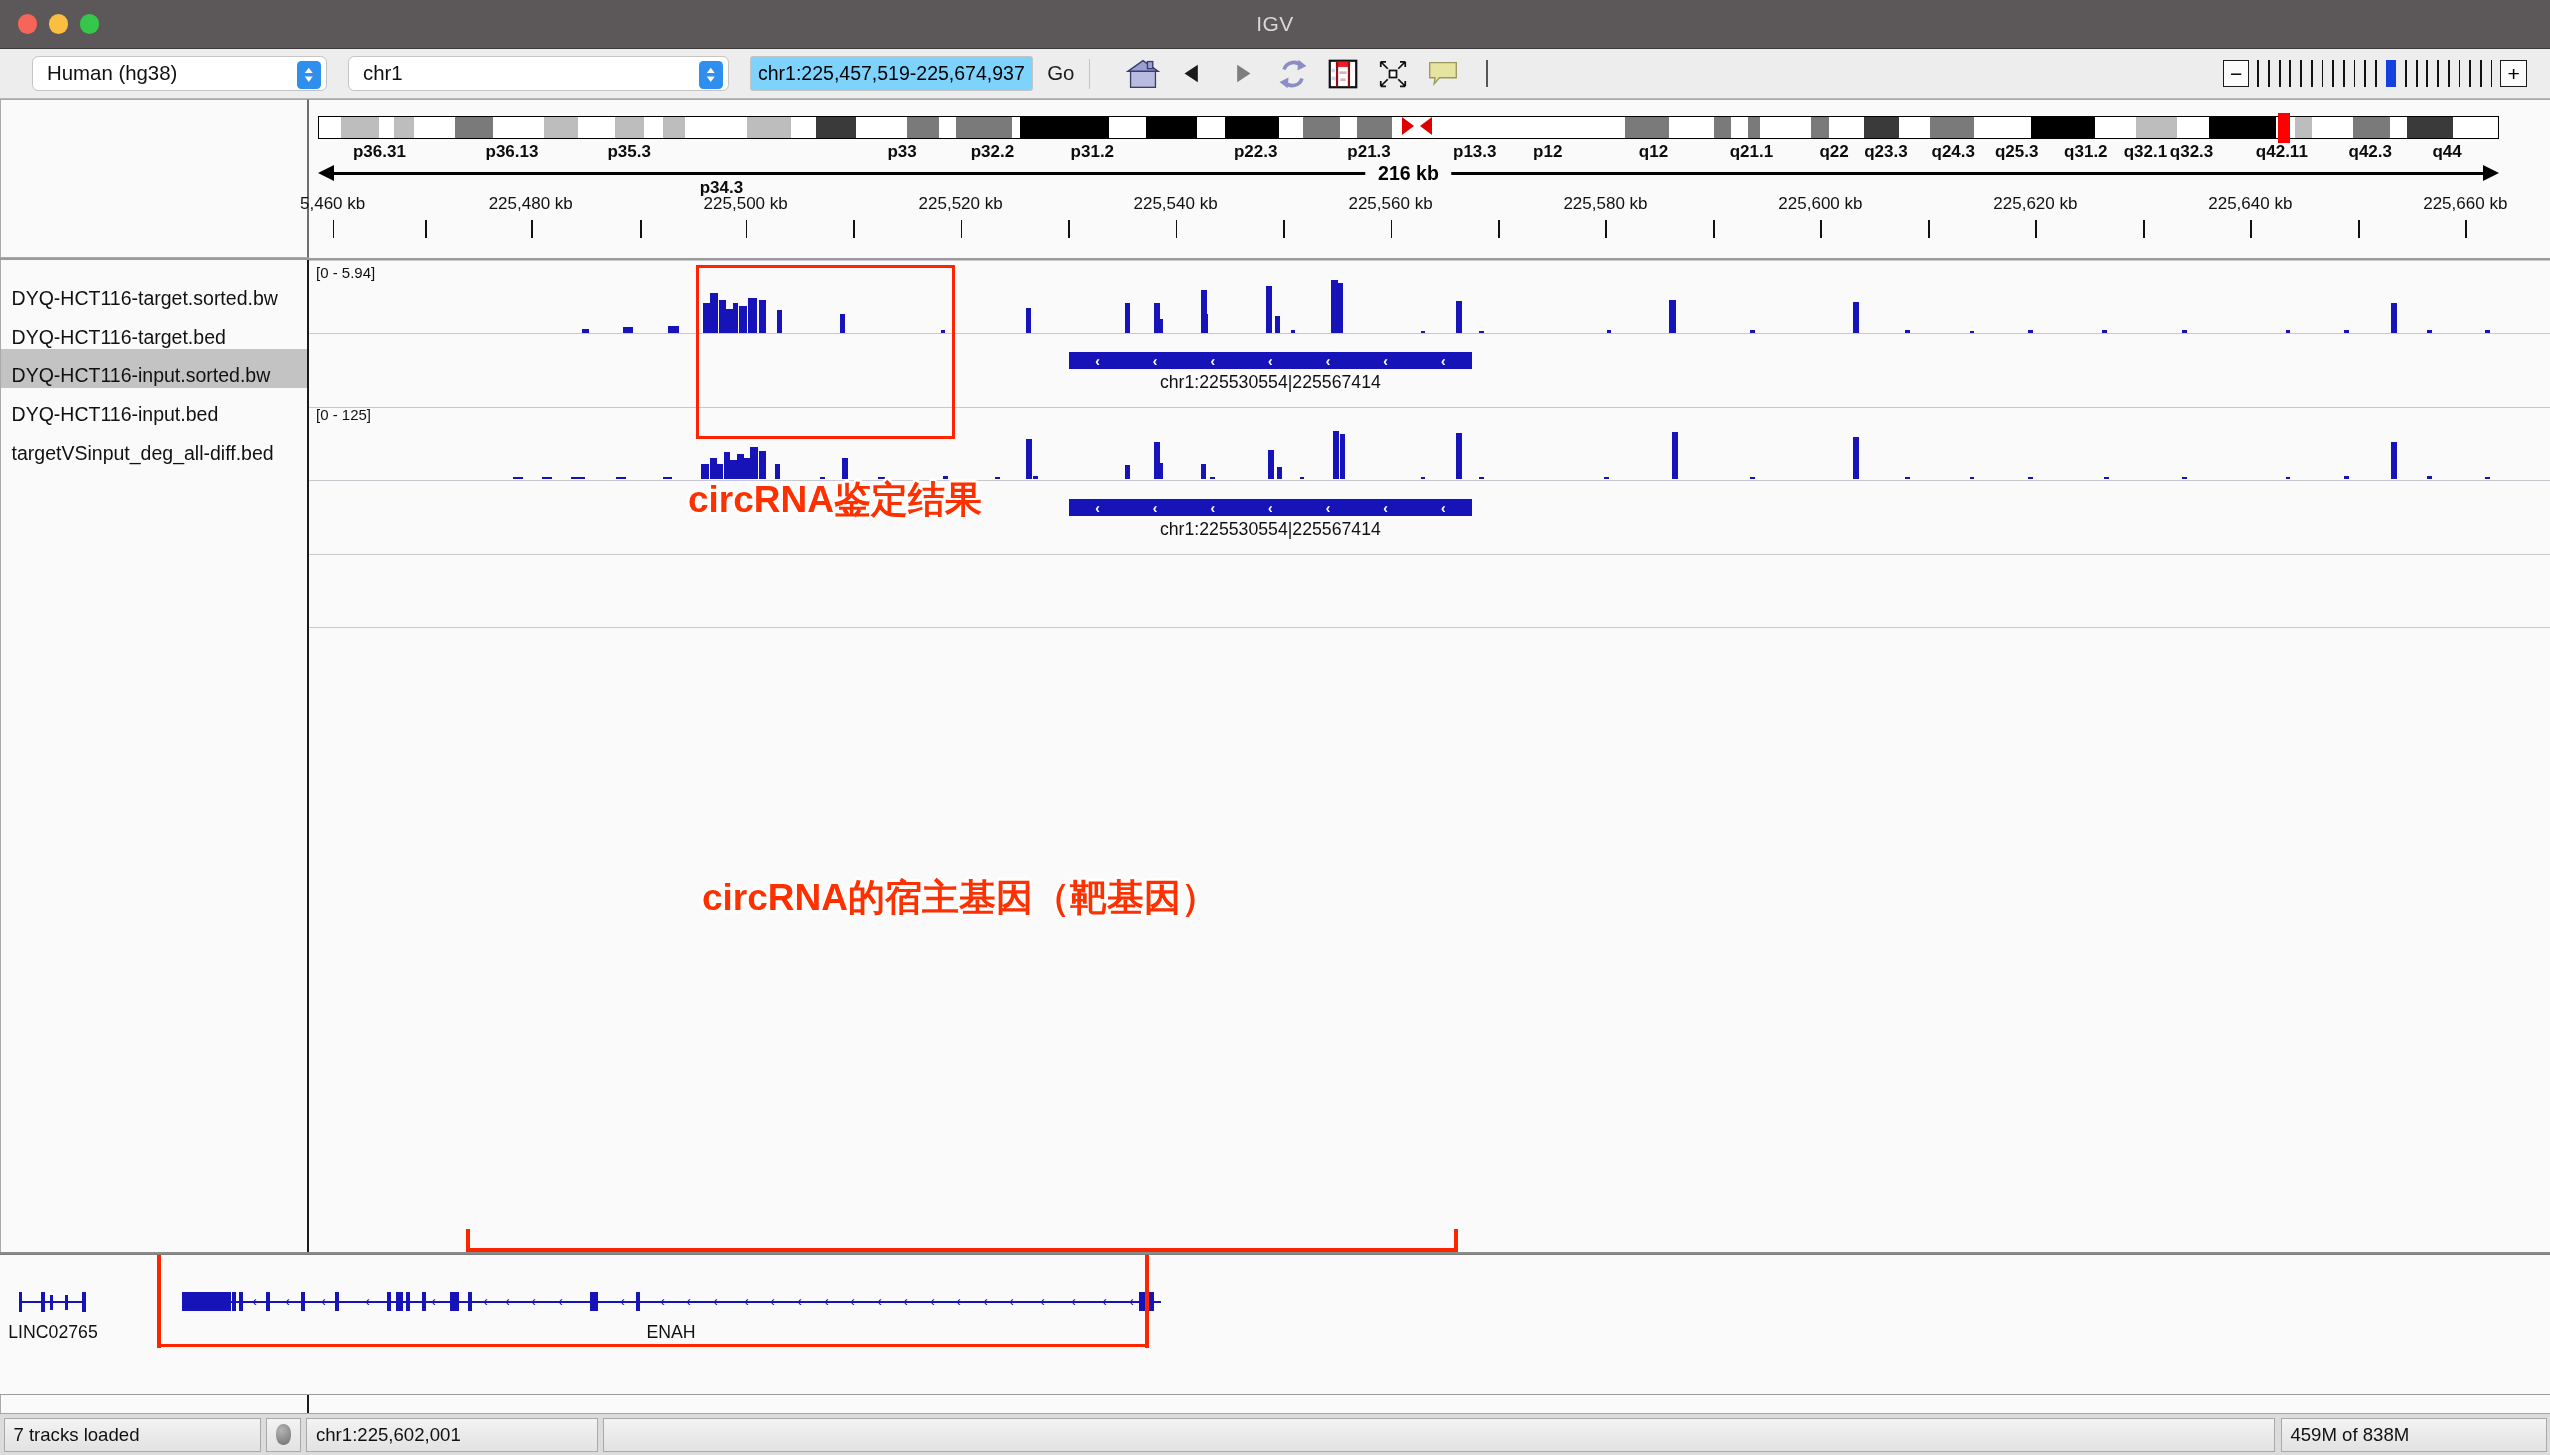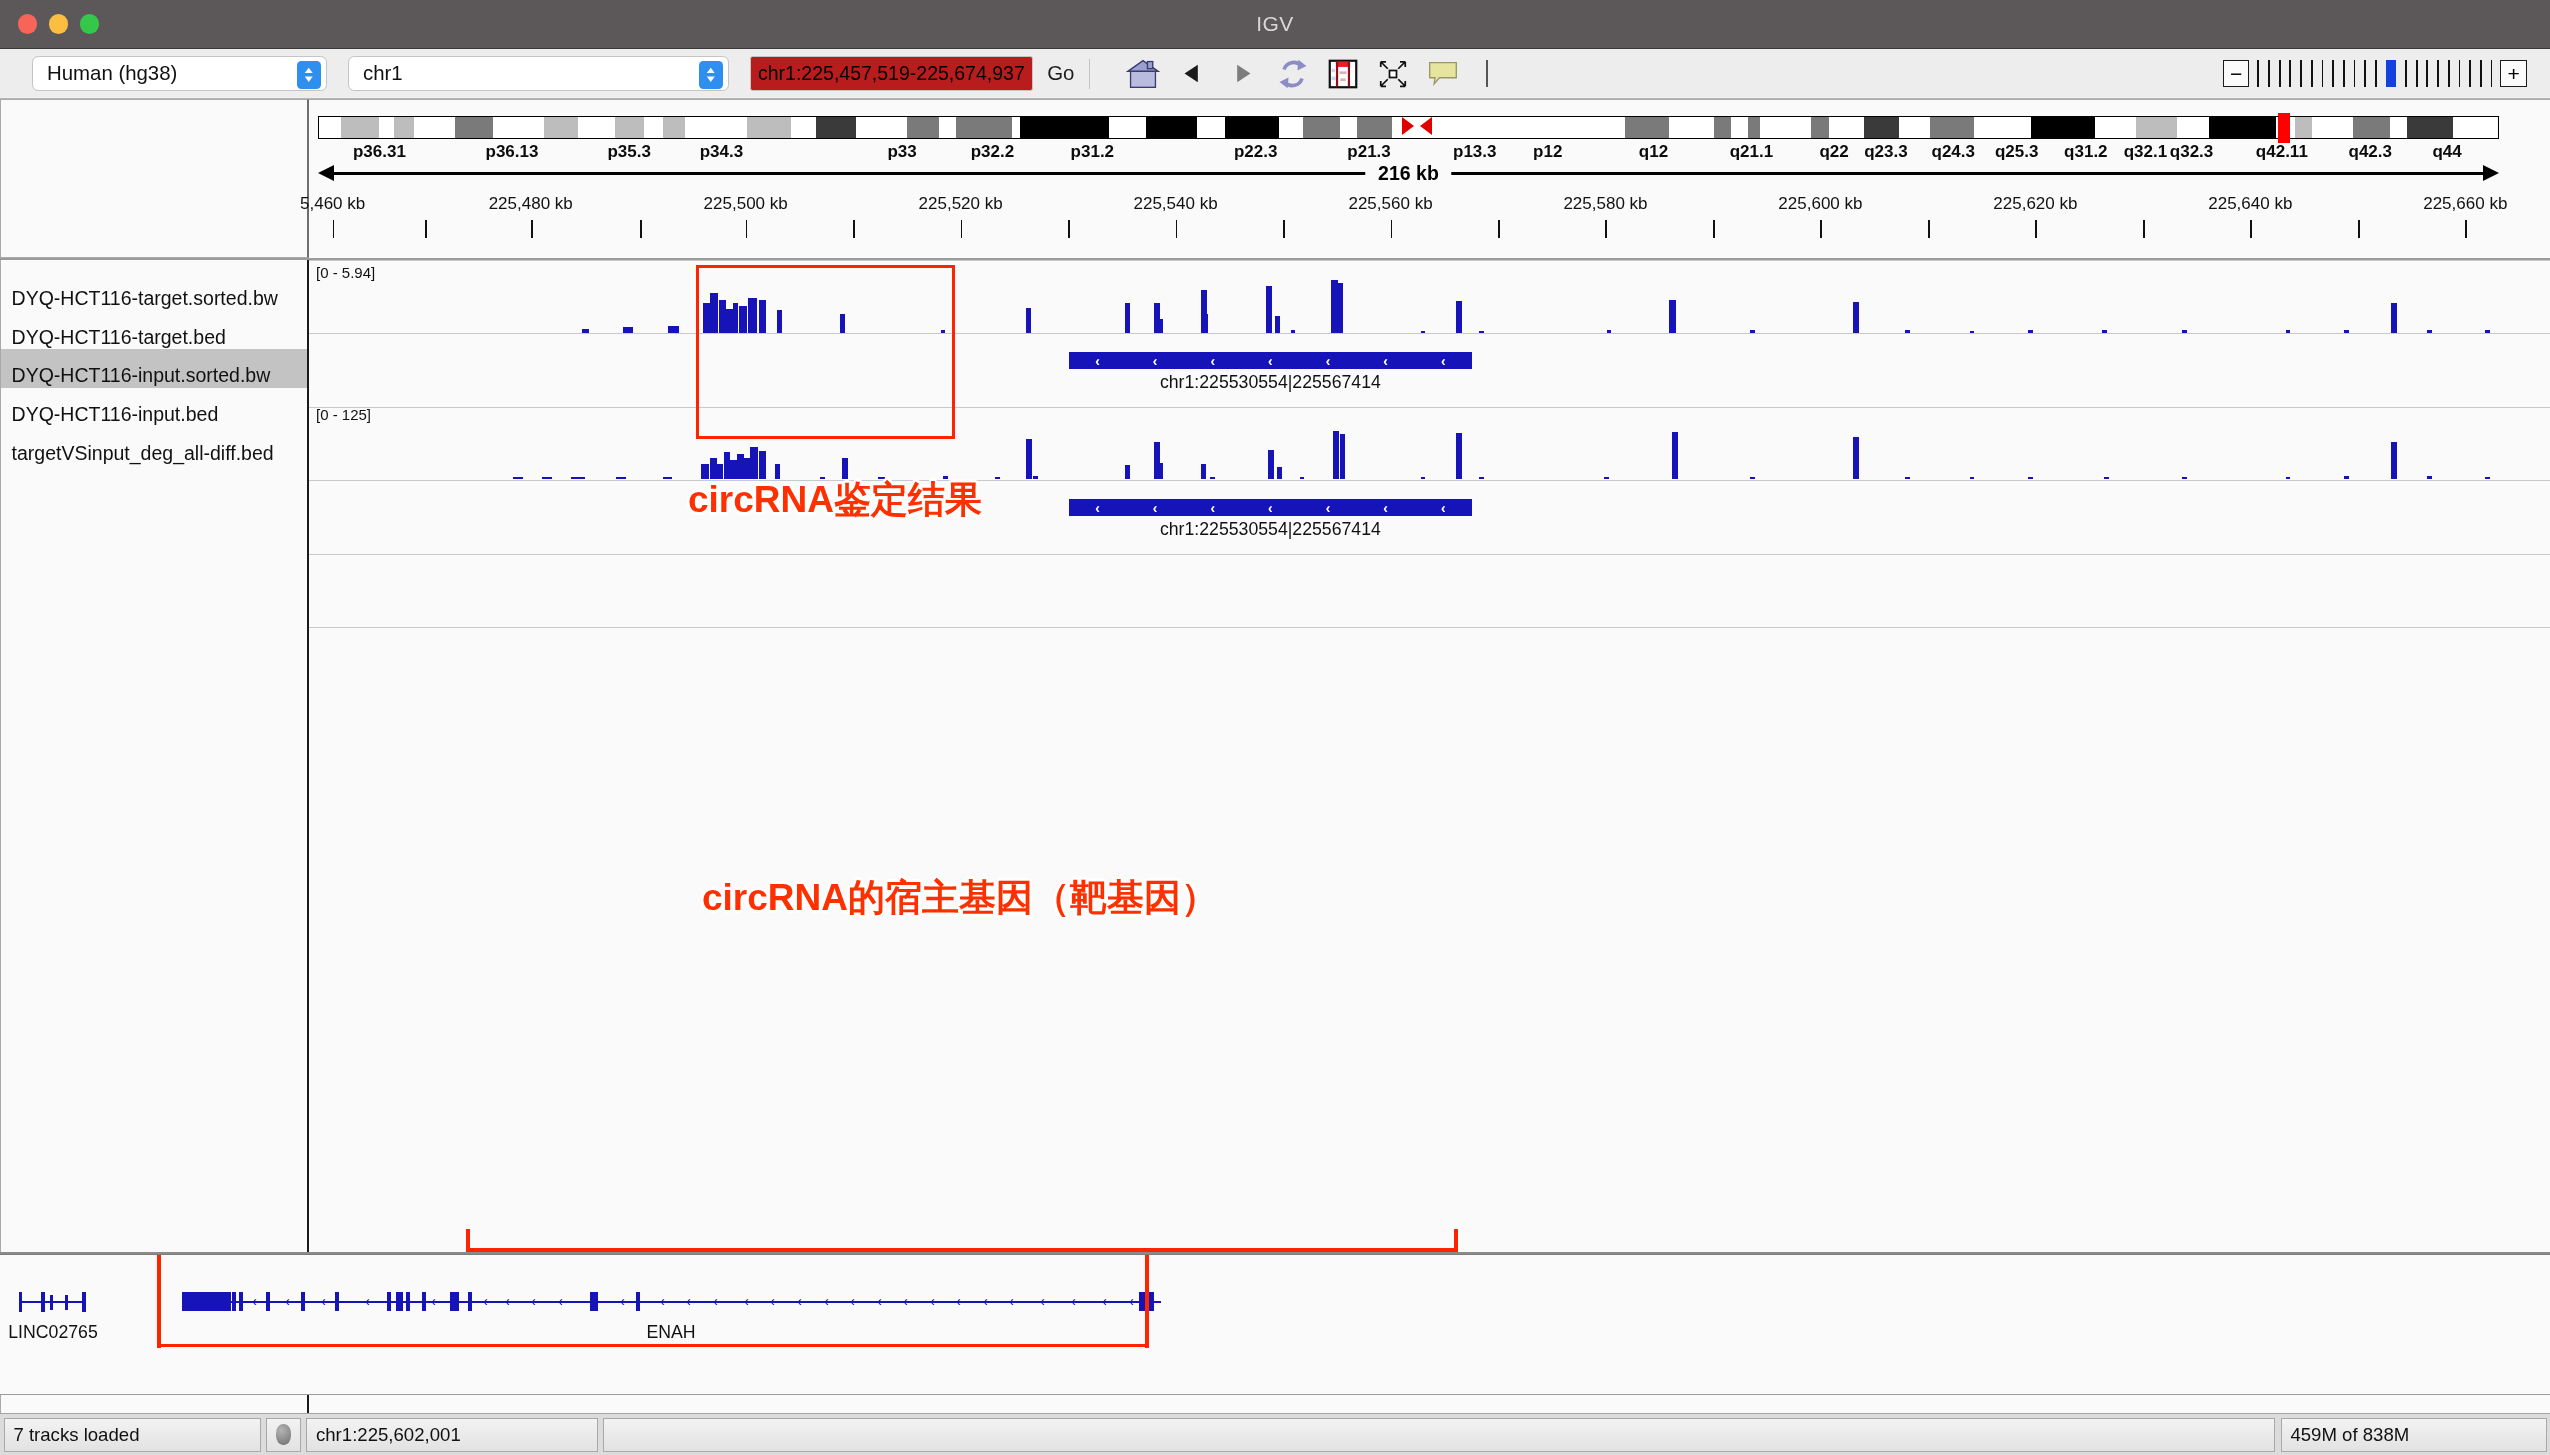--- a/index.html
+++ b/index.html
@@ -42,21 +42,21 @@
   }
   #genome-combo { width: 295px; }
   #chrom-combo { width: 381px; margin-left: 21px; }
   .stepper {
     position: absolute; right: 5.3px; top: 3.5px; width: 24px; height: 28px;
     background: #2f8fee; border-radius: 4.4px;
     display: flex; flex-direction: column; align-items: center; justify-content: center;
     color: #fff; line-height: .78; font-size: 13.3px;
   }
   #locus-box {
-    width: 283px; height: 35px; margin-left: 21px; background: #b91c1c;
+    width: 283px; height: 35px; margin-left: 21px; background: #7dd3fc;
     border: 0.9px solid #c4c4c4; border-radius: 2.7px;
     display: flex; align-items: center; padding: 0 7px;
     font-size: 19.5px; color: #000; white-space: nowrap;
   }
   #go-btn {
     margin-left: 8.9px; font-size: 20.4px; color: #1d1d1d; padding: 1.8px 5.3px;
   }
   .tb-sep { width: 0.9px; height: 30px; background: #c4c4c4; margin: 0 8.9px; }
   #tb-icons { display: flex; align-items: center; margin-left: 19.5px; gap: 0; }
   .tb-icon {
@@ -401,21 +401,21 @@
               <div class="band" style="width: 1.72077%; background: rgb(122, 122, 122);"></div>
               <div class="band" style="width: 0.782167%; background: rgb(255, 255, 255);"></div>
               <div class="band" style="width: 2.11185%; background: rgb(58, 58, 58);"></div>
               <div class="band" style="width: 2.03363%; background: rgb(255, 255, 255);"></div>
             </div>
           <div id="cyto-marker" style="left: 89.8678%;"></div>
           <div id="cyto-labels">
               <div class="cl" style="left: 2.81938%;">p36.31</div>
               <div class="cl" style="left: 8.89868%;">p36.13</div>
               <div class="cl" style="left: 14.2731%;">p35.3</div>
-              <div class="cl" style="left: 18.5022%;">p34.3</div>
+              <div class="cl" style="left: 18.5022%; margin-top: 36px;">p34.3</div>
               <div class="cl" style="left: 26.7841%;">p33</div>
               <div class="cl" style="left: 30.9251%;">p32.2</div>
               <div class="cl" style="left: 35.5066%;">p31.2</div>
               <div class="cl" style="left: 42.9956%;">p22.3</div>
               <div class="cl" style="left: 48.1938%;">p21.3</div>
               <div class="cl" style="left: 53.0396%;">p13.3</div>
               <div class="cl" style="left: 56.3877%;">p12</div>
               <div class="cl" style="left: 61.2335%;">q12</div>
               <div class="cl" style="left: 65.7269%;">q21.1</div>
               <div class="cl" style="left: 69.5154%;">q22</div>

